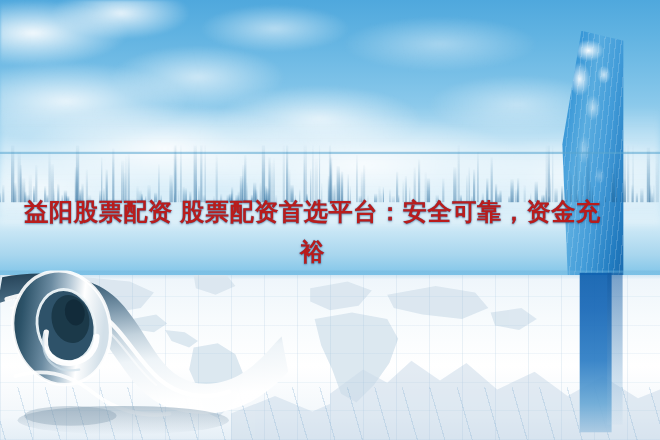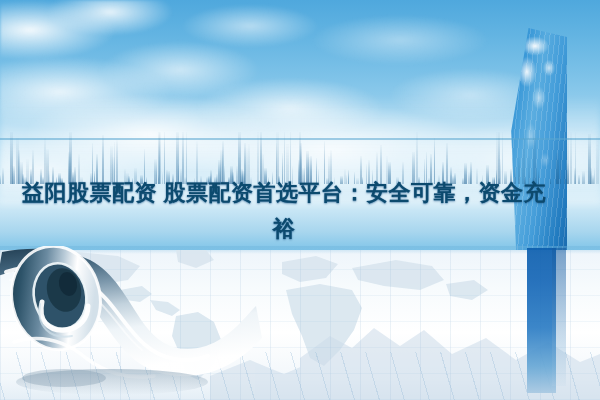--- a/index.html
+++ b/index.html
@@ -171,21 +171,21 @@
     width: 600px; height: 8px;
     background: linear-gradient(180deg, rgba(110,180,220,.45) 0%, rgba(230,242,250,.0) 100%);
   }
 
   
   .headline {
     position: absolute;
     left: 0; top: 160px;
     width: 568px;
     text-align: center;
-    color: #0c4a6e;
+    color: #b91c1c;
     font-size: 22px;
     font-weight: bold;
     line-height: 36px;
     letter-spacing: .5px;
     text-shadow:
       0 1px 2px rgba(30,90,140,.55),
       0 0 1px rgba(30,90,140,.7);
     white-space: pre-line;
     padding: 0 14px;
     box-sizing: border-box;

